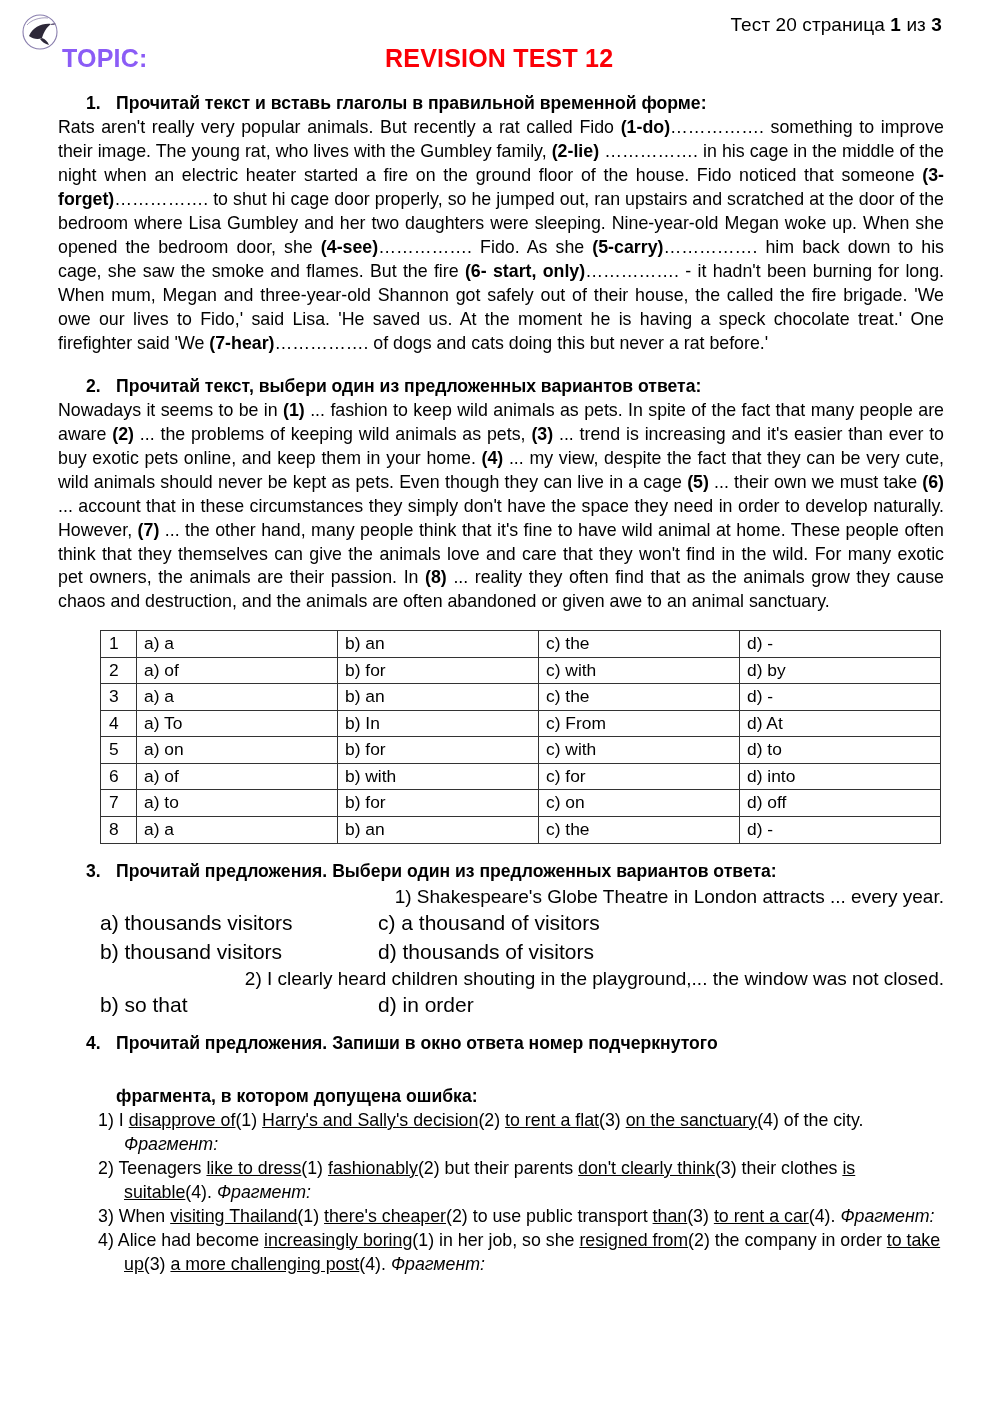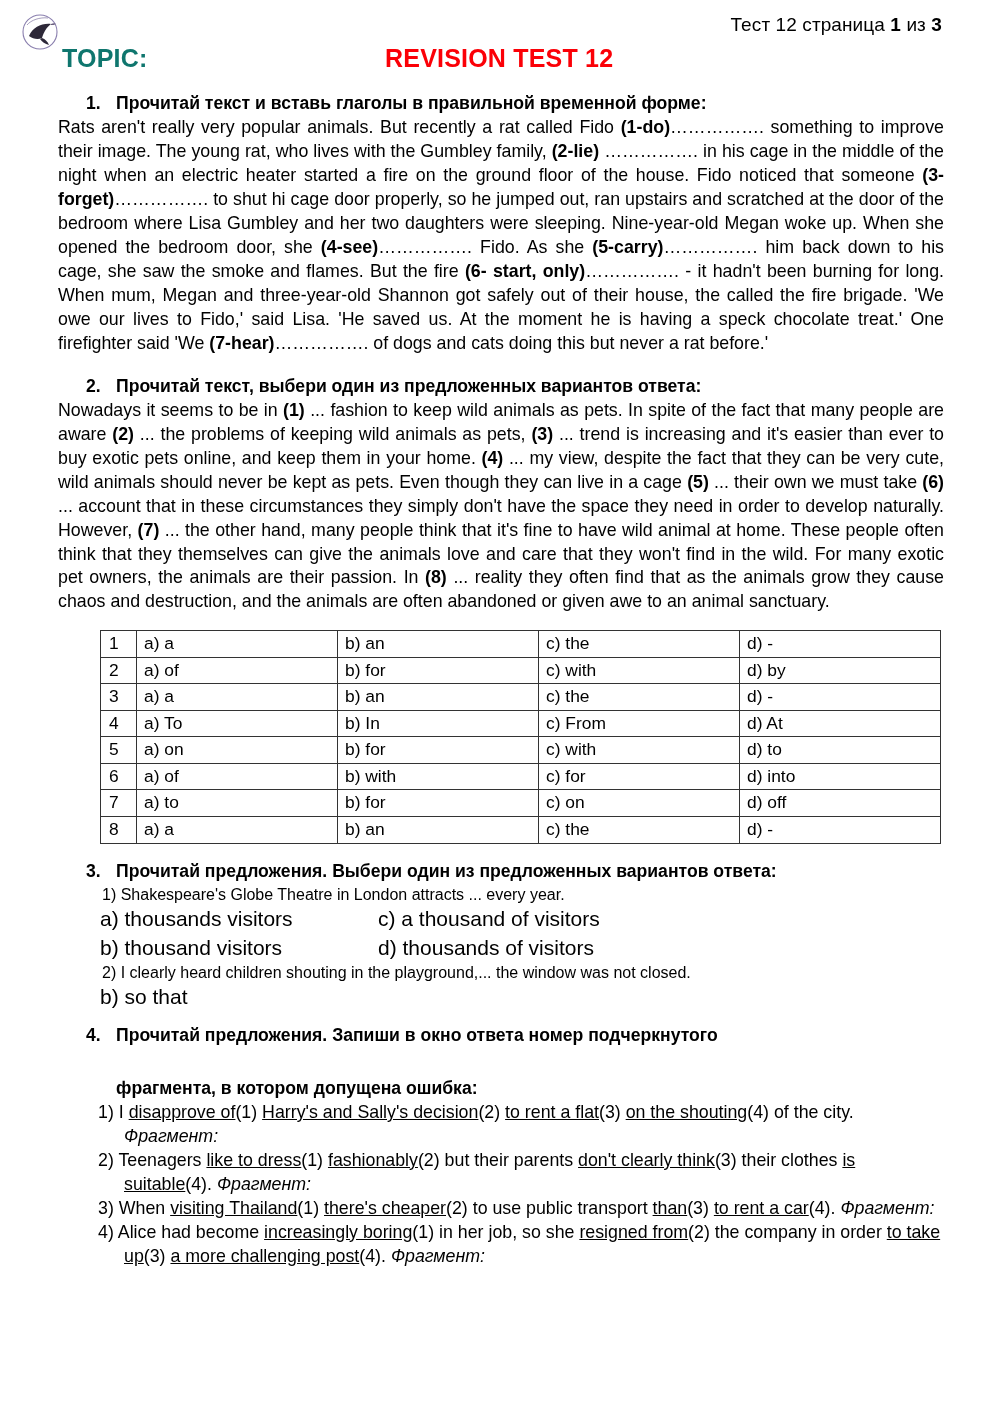--- a/index.html
+++ b/index.html
@@ -52,21 +52,21 @@
     left: 0;
     width: 1000px;
     height: 36px;
   }
   .topic-label {
     position: absolute;
     left: 62px;
     top: 0;
     font-size: 25px;
     font-weight: bold;
-    color: #0f766e;
+    color: #8b5cf6;
     letter-spacing: 0.2px;
   }
   .doc-title {
     position: absolute;
     left: 385px;
     top: 0;
     font-size: 25px;
     font-weight: bold;
     color: #fb0007;
     letter-spacing: 0.2px;
@@ -121,24 +121,25 @@
     vertical-align: middle;
   }
   .options-table td.idx {
     width: 25px;
     padding-left: 8px;
   }
   .options-table td.opt { width: 191px; }
 
   
   .q-line {
-    font-size: 16px;
+    font-size: 19px;
     line-height: 1.34;
     margin: 0;
     padding-left: 44px;
+    text-align: right;
   }
   .choice-grid {
     position: relative;
     padding-left: 42px;
     font-size: 21px;
     line-height: 1.34;
   }
   .choice-row { display: flex; }
   .choice-col-a { width: 278px; flex: 0 0 278px; }
   .choice-col-b { flex: 1; }
@@ -166,21 +167,21 @@
     <div class="logo">
       <svg viewBox="0 0 44 40" width="44" height="40" aria-hidden="true">
         <ellipse cx="22" cy="20" rx="17" ry="17" fill="none" stroke="#8a7fae" stroke-width="1.1"></ellipse>
         <path d="M11 24 C15 15, 24 11, 33 12 C28 16, 26 20, 24 26 C20 28, 15 27, 11 24 Z" fill="#2d2838"></path>
         <path d="M24 26 C27 27, 30 30, 31 33 C27 32, 24 30, 22 27 Z" fill="#2d2838"></path>
         <path d="M33 12 C35 11, 37 11, 38 12 C36 13, 35 13, 33 13 Z" fill="#6b5f80"></path>
         <path d="M9 13 C13 8, 22 5, 30 6" fill="none" stroke="#9c93b5" stroke-width="0.9"></path>
       </svg>
     </div>
 
-    <div class="page-meta"><span>Тест 12 страница </span><b>1</b><span> из </span><b>3</b></div>
+    <div class="page-meta"><span>Тест 20 страница </span><b>1</b><span> из </span><b>3</b></div>
   </div>
 
   <div class="title-row">
     <div class="topic-label">TOPIC:</div>
     <div class="doc-title">REVISION TEST 12</div>
   </div>
 
   <div class="content">
 
     <div class="task-heading"><span class="num">1.</span><span>Прочитай текст и вставь глаголы в правильной временной форме:</span></div>
@@ -269,30 +270,31 @@
           </div>
           <div class="choice-row">
             <div class="choice-col-a">b) thousand visitors</div>
             <div class="choice-col-b">d) thousands of visitors</div>
           </div>
         </div>
         <div class="q-line">2) I clearly heard children shouting in the playground,... the window was not closed.</div>
         <div class="choice-grid">
           <div class="choice-row">
             <div class="choice-col-a">b) so that</div>
+            <div class="choice-col-b">d) in order</div>
           </div>
         </div>
       </div>
 
     <div class="gap-before-t4"></div>
 
     <div class="task-heading"><span class="num">4.</span><span>Прочитай предложения. Запиши в окно ответа номер подчеркнутого</span></div>
     <div class="task-heading h4-line2">фрагмента, в котором допущена ошибка:</div>
 
     <div>
-        <div class="err-item"><span>1) </span>I <u>disapprove of</u>(1) <u>Harry's and Sally's decision</u>(2) <u>to rent a flat</u>(3) <u>on the shouting</u>(4) of the city. <i>Фрагмент:</i></div>
+        <div class="err-item"><span>1) </span>I <u>disapprove of</u>(1) <u>Harry's and Sally's decision</u>(2) <u>to rent a flat</u>(3) <u>on the sanctuary</u>(4) of the city. <i>Фрагмент:</i></div>
         <div class="err-item"><span>2) </span>Teenagers <u>like to dress</u>(1) <u>fashionably</u>(2) but their parents <u>don't clearly think</u>(3) their clothes <u>is suitable</u>(4). <i>Фрагмент:</i></div>
         <div class="err-item"><span>3) </span>When <u>visiting Thailand</u>(1) <u>there's cheaper</u>(2) to use public transport <u>than</u>(3) <u>to rent a car</u>(4). <i>Фрагмент:</i></div>
         <div class="err-item"><span>4) </span>Alice had become <u>increasingly boring</u>(1) in her job, so she <u>resigned from</u>(2) the company in order <u>to take up</u>(3) <u>a more challenging post</u>(4). <i>Фрагмент:</i></div>
       </div>
 
   </div>
 </div>
 
 </body></html>

